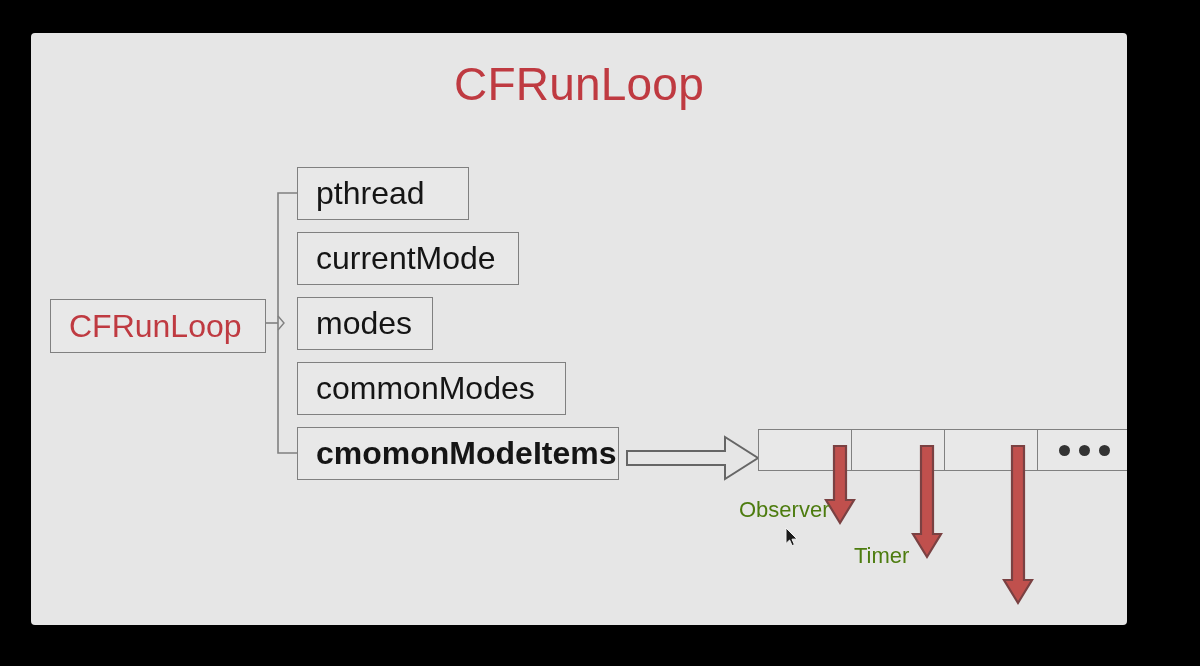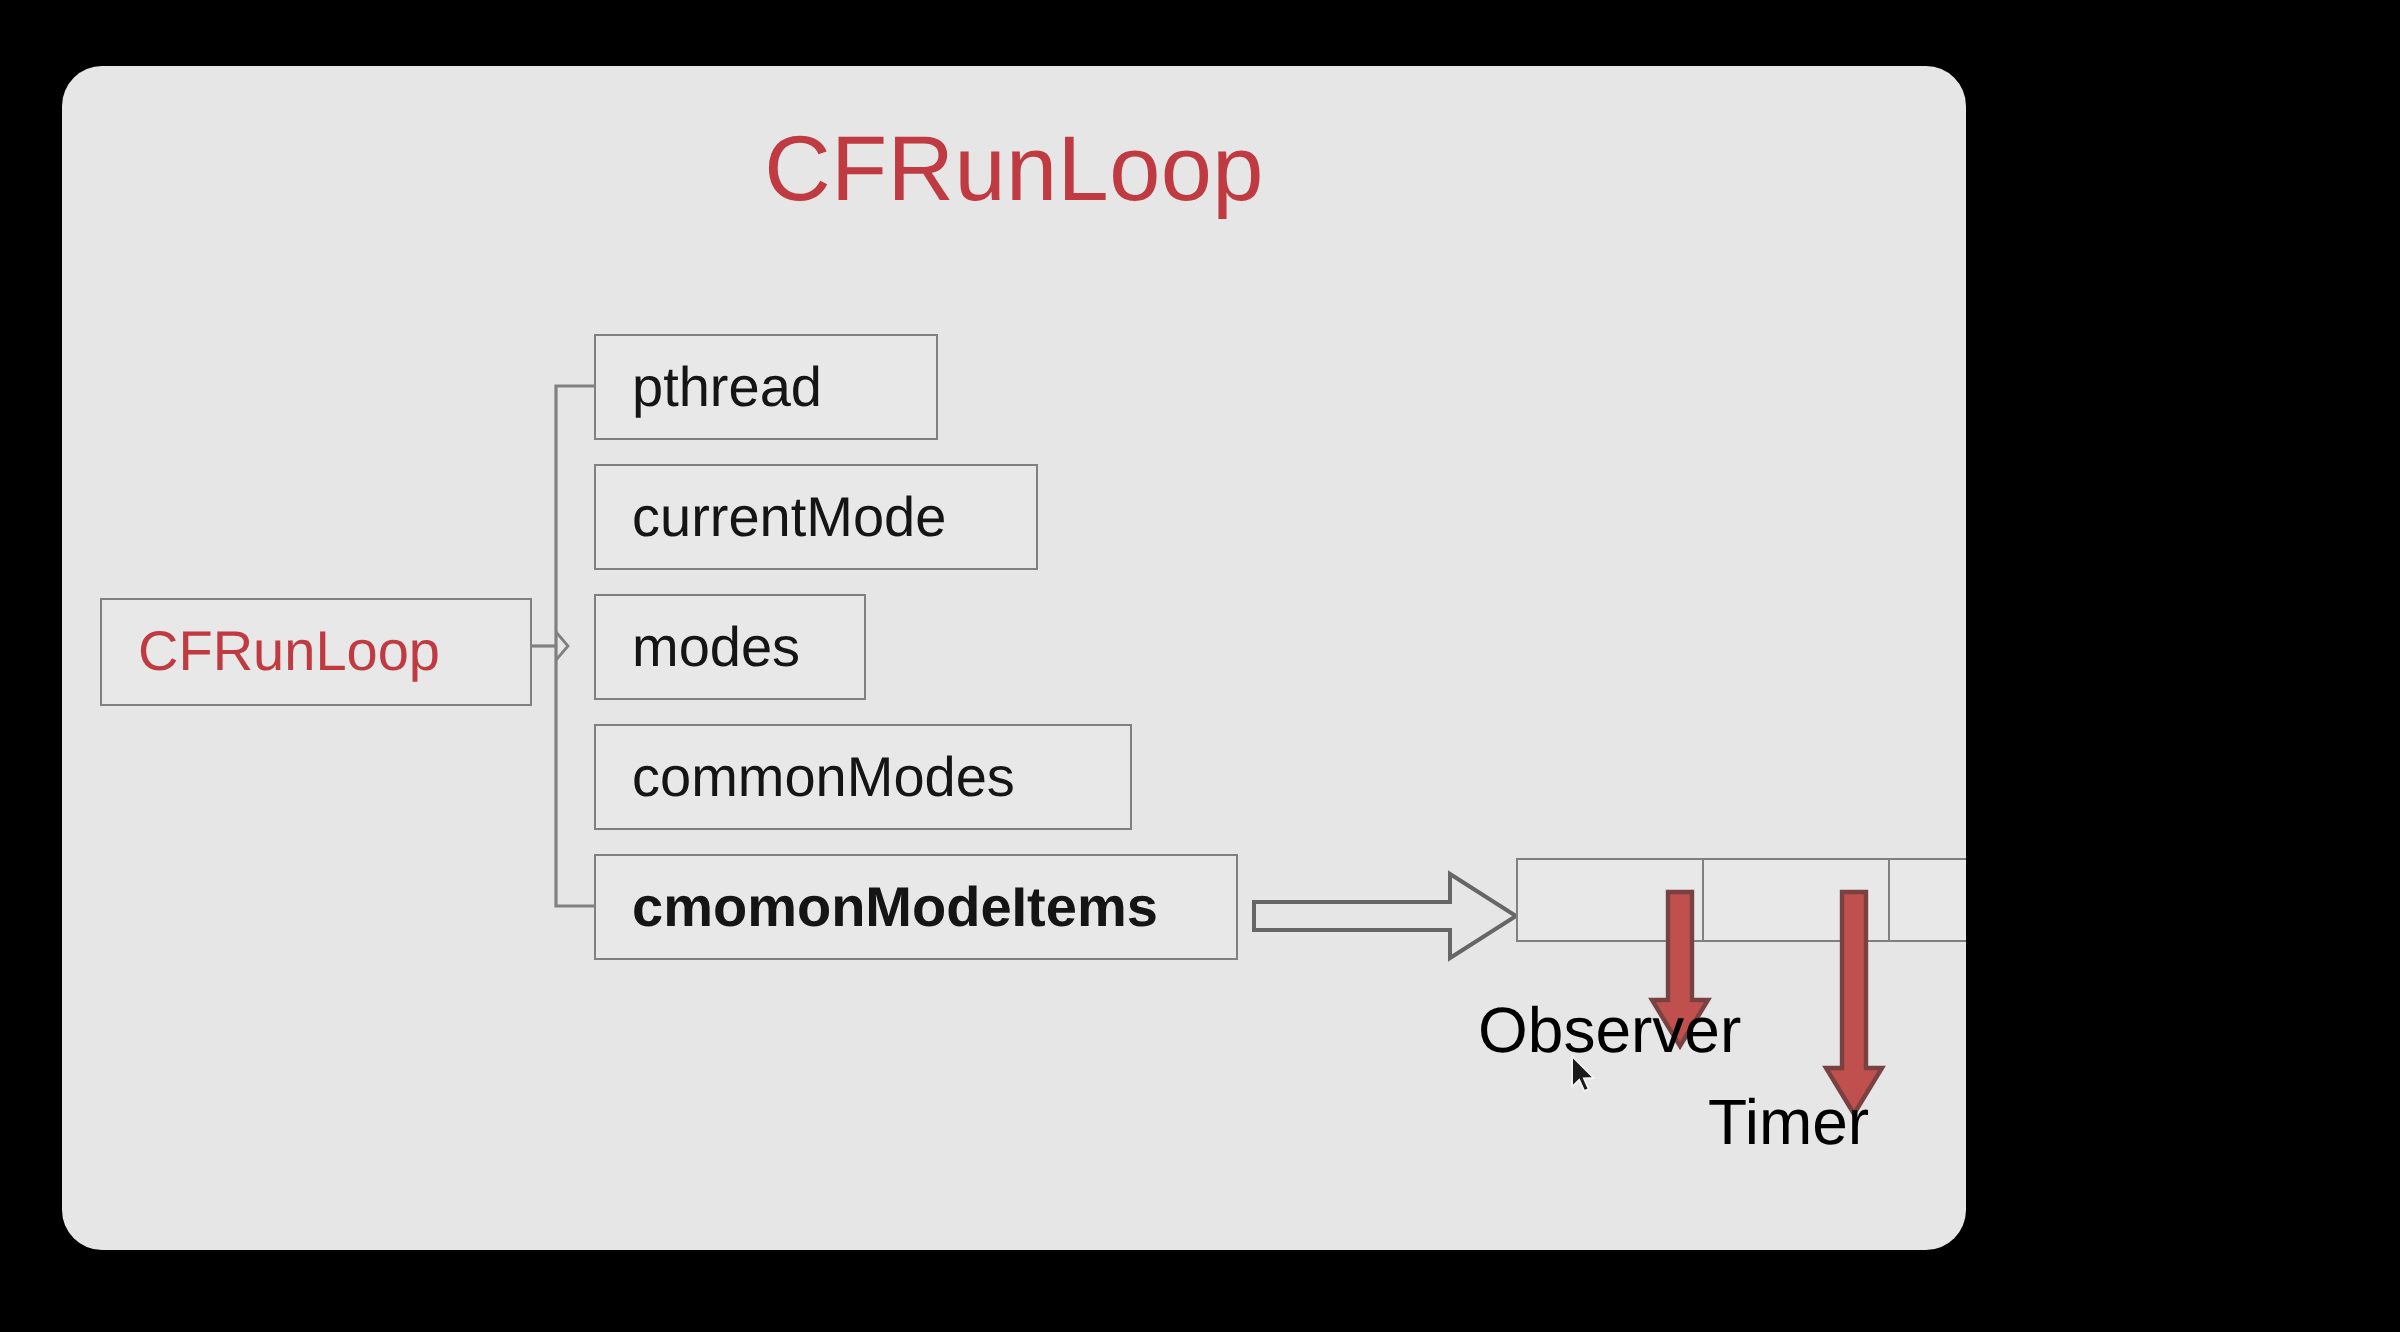--- a/index.html
+++ b/index.html
@@ -19,24 +19,24 @@
     width: 1200px;
     height: 666px;
     background: #000000;
   }
 
   
   #slide {
     position: absolute;
     left: 31px;
     top: 33px;
-    width: 952px;
+    width: 1096px;
     height: 592px;
     background: #e6e6e6;
-    border-radius: 20px;
+    border-radius: 4px;
     overflow: hidden;
   }
 
   
   #slide-title {
     position: absolute;
     left: 0;
     top: 27px;
     width: 100%;
     text-align: center;
@@ -48,21 +48,21 @@
   }
 
   
   .dbox {
     position: absolute;
     box-sizing: border-box;
     background: #e8e8e8;
     border: 1.5px solid #808080;
     display: flex;
     align-items: center;
-    font-size: 28px;
+    font-size: 32px;
     color: #151515;
     padding-left: 18px;
     white-space: nowrap;
   }
   .dbox.root {
     color: #bf3a41;
   }
 
   
   #box-root    { left: 19px;  top: 266px; width: 216px; height: 54px; }
@@ -132,22 +132,22 @@
     position: absolute;
     pointer-events: none;
   }
   #arrow-observer { left: 793px; top: 411px; width: 32px; height: 82px; }
   #arrow-timer    { left: 880px; top: 411px; width: 32px; height: 116px; }
   #arrow-source   { left: 971px; top: 411px; width: 32px; height: 162px; }
 
   
   .red-label {
     position: absolute;
-    font-size: 32px;
-    color: #000000;
+    font-size: 22px;
+    color: #4d7c0f;
     white-space: nowrap;
   }
   #label-observer { left: 708px; top: 464px; }
   #label-timer    { left: 823px; top: 510px; }
   #label-source   { left: 901px; top: 557px; }
 
   
   #watermark {
     position: absolute;
     left: 1128px;

